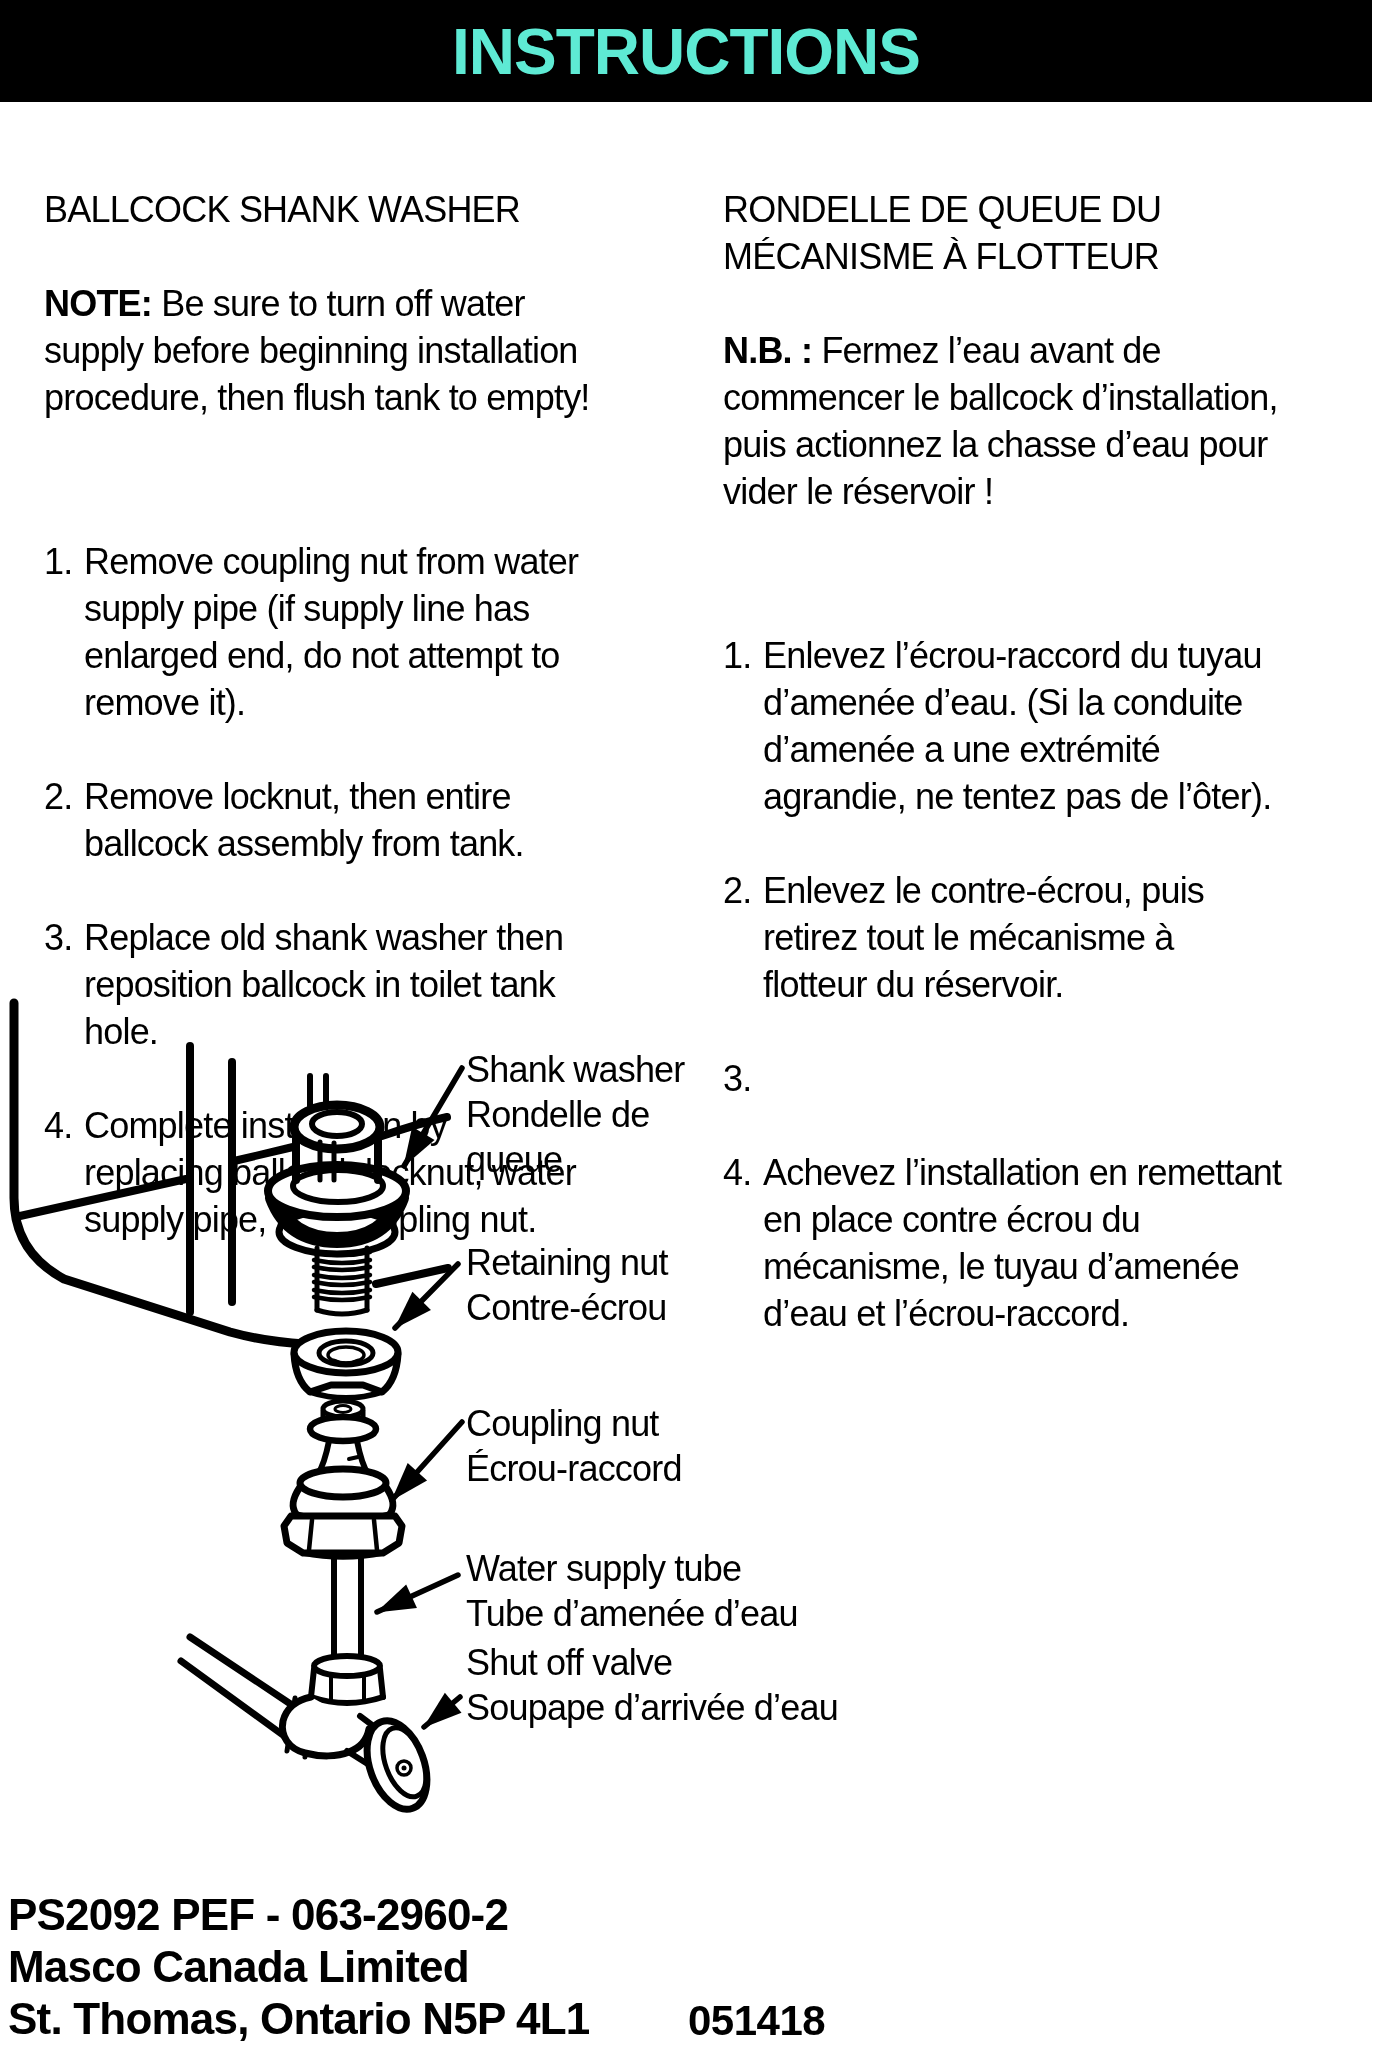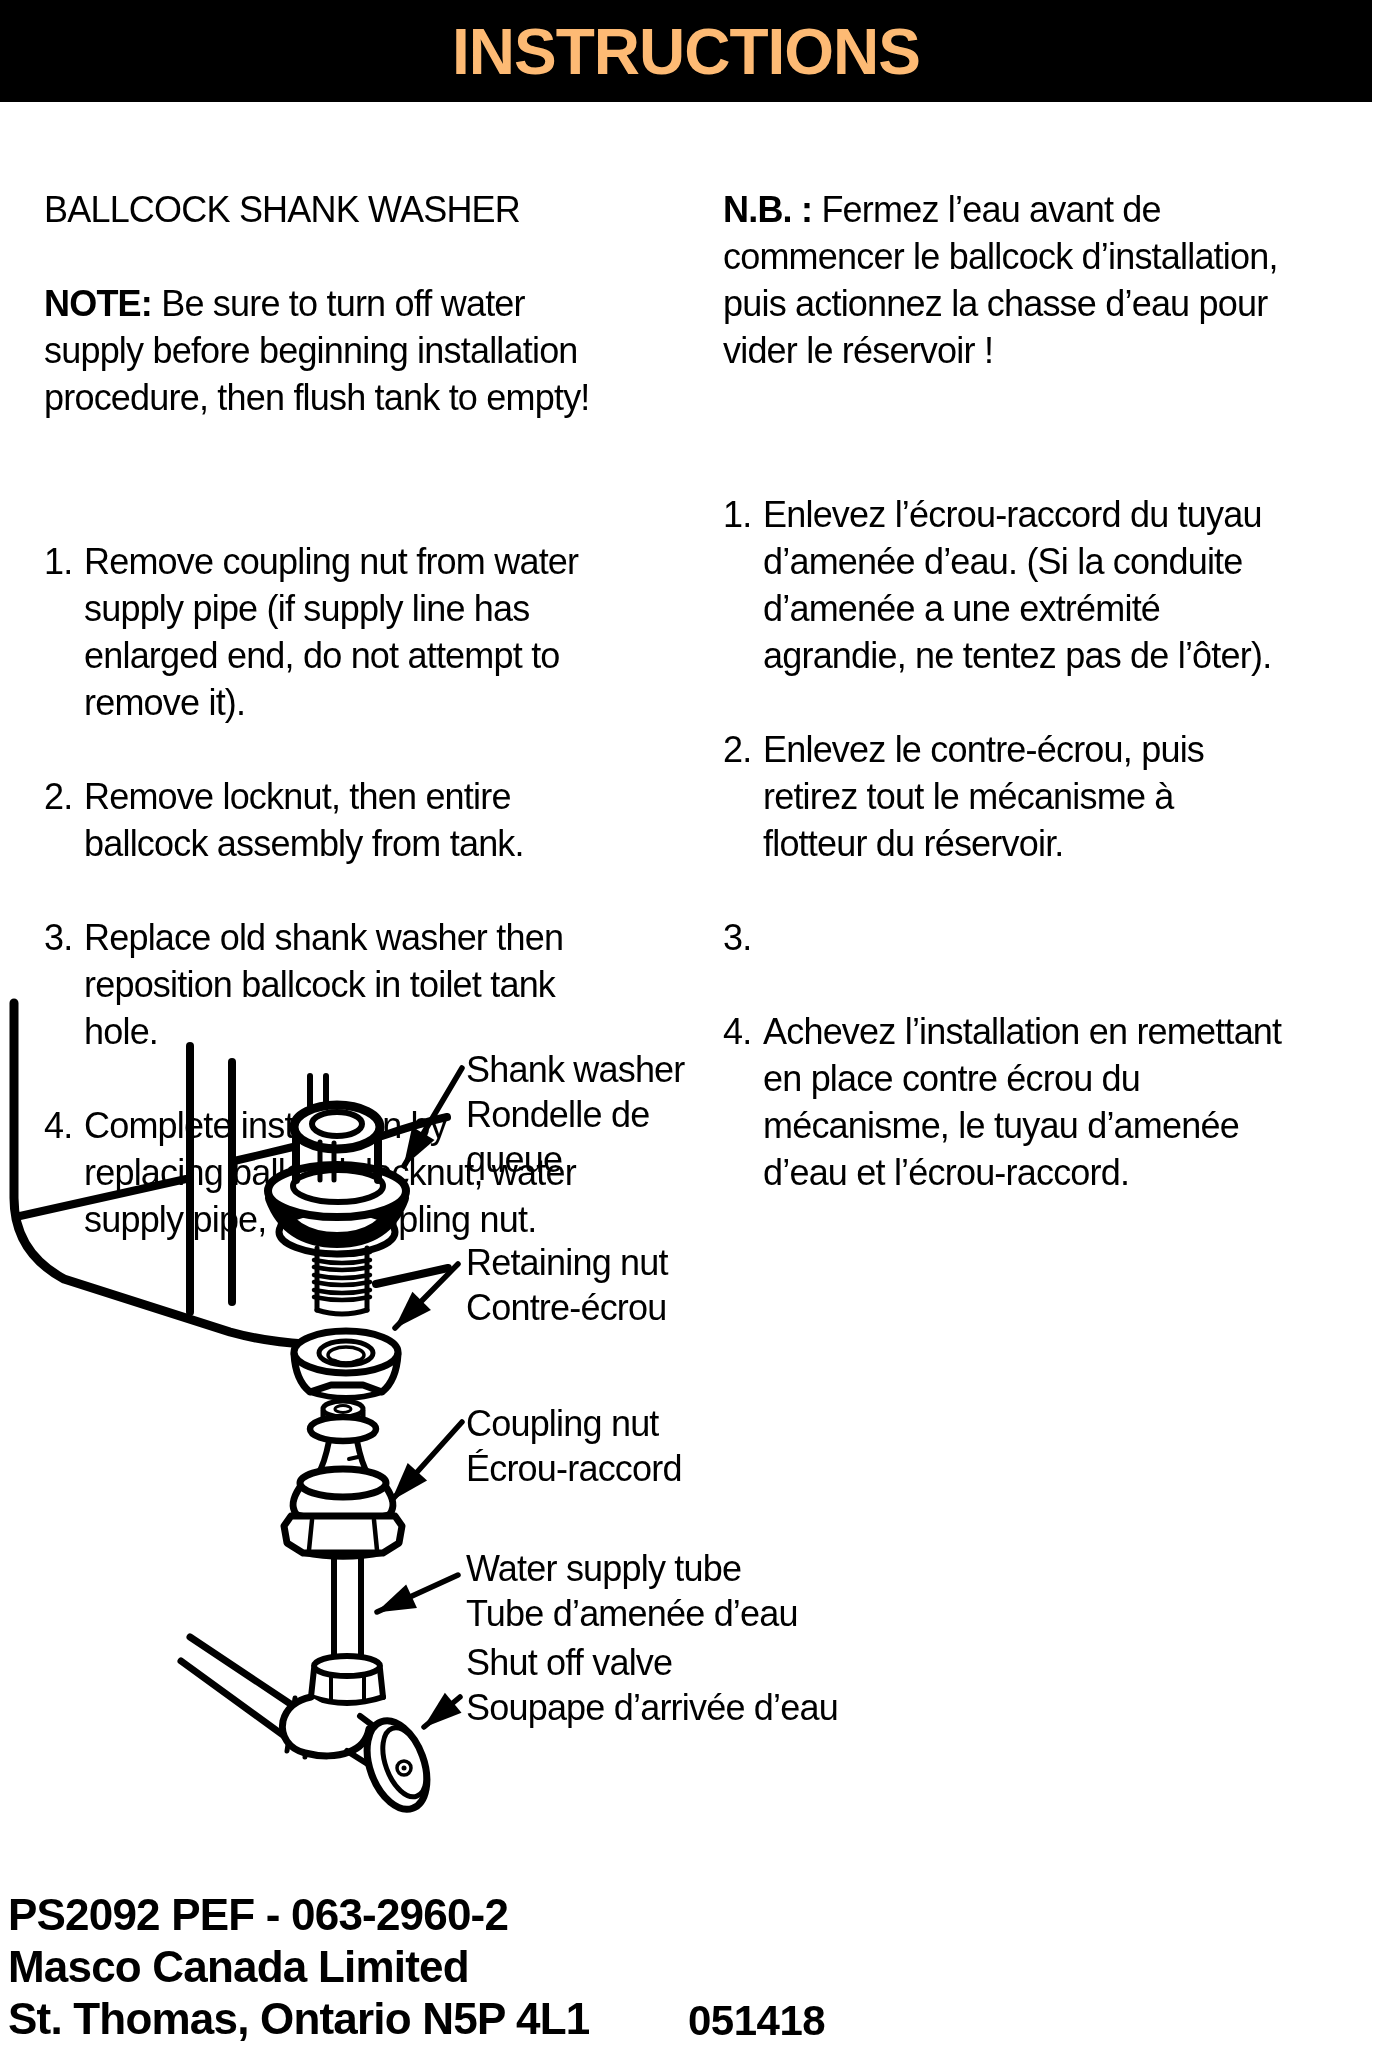--- a/index.html
+++ b/index.html
@@ -8,21 +8,21 @@
     background:#ffffff; overflow:hidden;
     font-family:"Liberation Sans","DejaVu Sans",sans-serif;
     color:#000;
   }
   .header-bar{
     position:absolute; left:0; top:0; width:1372px; height:102px;
     background:#000;
   }
   .header-title{
     width:100%; height:102px; line-height:104px; text-align:center;
-    color:#fdba74; font-size:64px; font-weight:bold; letter-spacing:-1px;
+    color:#5eead4; font-size:64px; font-weight:bold; letter-spacing:-1px;
   }
   .col{
     position:absolute; top:139px; font-size:36px; line-height:47px;
     letter-spacing:-0.8px; white-space:pre-line;
   }
   .col-left{ left:8px;  width:660px;margin-left:36px; }
   .col-right{ left:723px; width:662px; }
   .col .heading{ white-space:pre-line; }
   .col .note b{ font-weight:bold; }
   .steps{ margin-top:23px; }
@@ -68,20 +68,22 @@
       <div class="step"><div class="num">3.</div><div class="txt">Replace old shank washer then
 reposition ballcock in toilet tank
 hole.</div></div>
       <div class="step"><div class="num">4.</div><div class="txt">Complete installation by
 replacing ballcock locknut, water
 supply pipe, and coupling nut.</div></div>
     </div>
   </div>
 
   <div class="col col-right">
+    <div class="heading">RONDELLE DE QUEUE DU
+MÉCANISME À FLOTTEUR</div>
     <div class="note"><b>N.B. :</b> <span>Fermez l’eau avant de
 commencer le ballcock d’installation,
 puis actionnez la chasse d’eau pour
 vider le réservoir !</span></div>
     <div class="steps">
       <div class="step"><div class="num">1.</div><div class="txt">Enlevez l’écrou-raccord du tuyau
 d’amenée d’eau. (Si la conduite
 d’amenée a une extrémité
 agrandie, ne tentez pas de l’ôter).</div></div>
       <div class="step"><div class="num">2.</div><div class="txt">Enlevez le contre-écrou, puis

